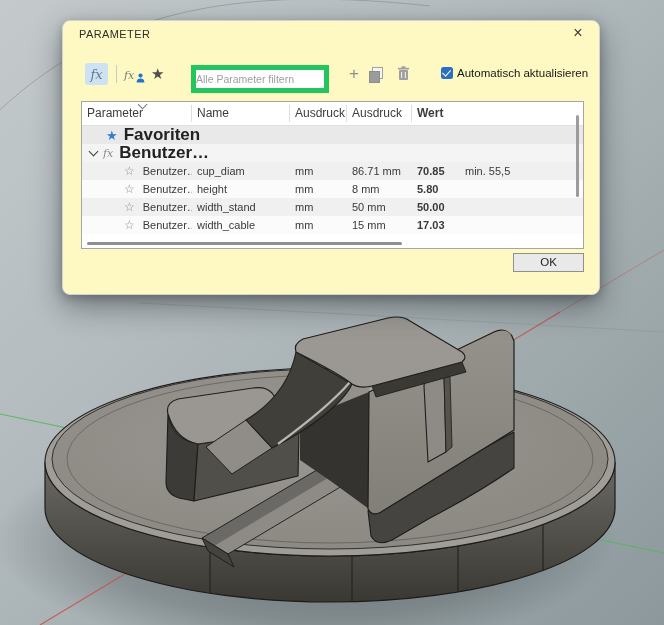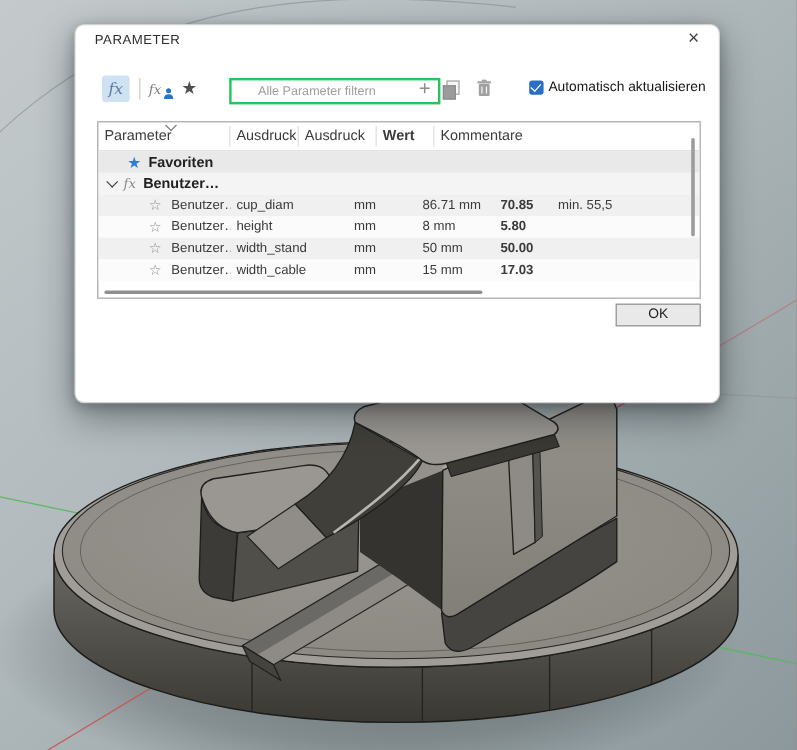--- a/index.html
+++ b/index.html
@@ -1,39 +1,39 @@
 <!DOCTYPE html>
 <html><head>
 <meta charset="utf-8">
 <style>
   html,body{margin:0;padding:0;background:#888;}
   .stage{position:relative;width:664px;height:625px;overflow:hidden;
          font-family:"Liberation Sans", sans-serif; -webkit-font-smoothing:antialiased;}
   .stage svg{position:absolute;left:0;top:0;}
 
   
-  .dialog{position:absolute;left:62px;top:20px;width:538px;height:316px;
-          background:#ffffff;border:1px solid #d2d2d2;border-radius:8px;
+  .dialog{position:absolute;left:62px;top:20px;width:538px;height:275px;
+          background:#fef9c3;border:1px solid #d2d2d2;border-radius:8px;
           box-shadow:0 12px 30px rgba(15,20,25,.40),0 3px 10px rgba(15,20,25,.25);
           box-sizing:border-box;}
   .dlg-title{position:absolute;left:16px;top:7px;font-size:11px;color:#2d2d2d;letter-spacing:.4px;}
   .dlg-close{position:absolute;right:12px;top:3px;width:18px;height:18px;line-height:18px;
              text-align:center;font-size:16px;color:#3c3c3c;cursor:pointer;}
 
   
   .tb-fx{position:absolute;left:22px;top:42px;width:23px;height:22px;background:#cfe2f4;
          border-radius:3px;text-align:center;line-height:21px;}
   .fxg{font-family:"DejaVu Serif",serif;font-style:italic;font-size:13px;color:#5f7linear;color:#5e7a97;}
   .tb-divider{position:absolute;left:53px;top:44px;width:1px;height:18px;background:#c9c9c9;}
   .tb-fxuser{position:absolute;left:61px;top:43px;width:24px;height:21px;text-align:left;line-height:20px;}
   .tb-fxuser .fxg{font-size:11px;color:#7a7a7a;}
   .tb-fxuser svg{position:absolute;left:12px;top:9px;}
   .tb-star{position:absolute;left:88px;top:42px;font-size:15px;color:#4f4f4f;line-height:22px;}
-  .tb-input{position:absolute;left:128px;top:44px;width:128px;height:18px;border:2px solid #22c55e;
-            background:#fff;font-size:10.5px;color:#444;padding:0 22px;box-sizing:content-box;
+  .tb-input{position:absolute;left:128px;top:44px;width:128px;height:18px;border:5px solid #22c55e;
+            background:#fff;font-size:10.5px;color:#444;padding:0 0;box-sizing:content-box;
             font-family:"Liberation Sans",sans-serif;}
   .tb-input::placeholder{color:#9e9e9e;}
   .tb-plus{position:absolute;left:286px;top:42px;font-size:17px;color:#8d8d8d;line-height:22px;font-weight:400;}
   .tb-copy{position:absolute;left:306px;top:46px;width:14px;height:14px;}
   .tb-copy .b{position:absolute;left:3px;top:0;width:9px;height:10px;border:1.5px solid #a2a2a2;background:#f5f5f5;}
   .tb-copy .f{position:absolute;left:0;top:4px;width:9px;height:10px;background:#9b9b9b;border:1px solid #8d8d8d;}
   .tb-trash{position:absolute;left:334px;top:45px;}
   .tb-check{position:absolute;left:378px;top:46px;width:12px;height:12px;background:#2a6fc2;
             border-radius:2.5px;cursor:pointer;}
   .tb-check::after{content:"";position:absolute;left:3px;top:1px;width:4px;height:7px;
@@ -47,21 +47,21 @@
             border-right:1.4px solid #7a7a7a;border-bottom:1.4px solid #7a7a7a;transform:rotate(45deg);}
   .thead{display:flex;height:23px;border-bottom:1px solid #e1e1e1;align-items:center;}
   .th{font-size:12px;color:#3c3c3c;padding-left:5px;border-right:1px solid #dedede;height:17px;line-height:17px;box-sizing:border-box;}
   .th:last-child{border-right:none;}
   .c-param{width:110px;flex:none;} .c-name{width:98px;flex:none;} .c-unit{width:57px;flex:none;}
   .c-expr{width:65px;flex:none;} .c-wert{width:48px;flex:none;font-weight:bold;} .c-comm{flex:1;}
   .trow{display:flex;height:18px;align-items:center;font-size:11px;color:#3a3a3a;}
   .td{padding-left:5px;white-space:nowrap;overflow:hidden;box-sizing:border-box;}
   .bg-grp1{background:#e9e9e9;} .bg-grp2{background:#f4f4f4;}
   .bg-odd{background:#f0f0f0;} .bg-even{background:#fbfbfb;}
-  .grp-label{font-weight:bold;font-size:12px;color:#222;}
+  .grp-label{font-weight:bold;font-size:17px;color:#222;}
   .fav-star{color:#2f7cd0;font-size:13px;margin:0 6px 0 24px;}
   .grp-chev{width:6px;height:6px;border-right:1.5px solid #3e3e3e;border-bottom:1.5px solid #3e3e3e;
             transform:rotate(45deg);margin:-3px 6px 0 8px;flex:none;}
   .grp-fx{font-family:"DejaVu Serif",serif;font-style:italic;font-size:11px;color:#8a8a8a;margin-right:6px;}
   .row-star{color:#8f8f8f;font-size:12px;margin:0 8px 0 42px;flex:none;}
   .vscroll{position:absolute;right:4px;top:13px;width:3px;height:82px;background:#9c9c9c;border-radius:2px;}
   .hscroll{position:absolute;left:5px;bottom:3px;width:315px;height:3px;background:#8f8f8f;border-radius:2px;}
 
   .ok-btn{position:absolute;left:450px;top:232px;width:71px;height:19px;background:#e9e9e9;
           border:1px solid #8f8f8f;font-size:11.5px;color:#1f1f1f;text-align:center;line-height:17px;
@@ -194,24 +194,24 @@
         <line x1="8.4" y1="6" x2="8.4" y2="12" stroke="#f5f5f5" stroke-width="1"></line>
       </svg>
     </div>
     <div class="tb-check"></div>
     <div class="tb-checklabel">Automatisch aktualisieren</div>
 
     <div class="ptable">
       <div class="sortchev"></div>
       <div class="thead">
         <div class="th c-param">Parameter</div>
+        <div class="th c-name">Name</div>
         <div class="th c-unit">Ausdruck</div>
         <div class="th c-expr">Ausdruck</div>
         <div class="th c-wert">Wert</div>
-        <div class="th c-comm">Kommentare</div>
       </div>
 
       <div class="trow bg-grp1">
         <span class="fav-star">★</span>
         <span class="grp-label">Favoriten</span>
       </div>
       <div class="trow bg-grp2">
         <span class="grp-chev"></span>
         <span class="grp-fx">fx</span>
         <span class="grp-label">Benutzer…</span>

